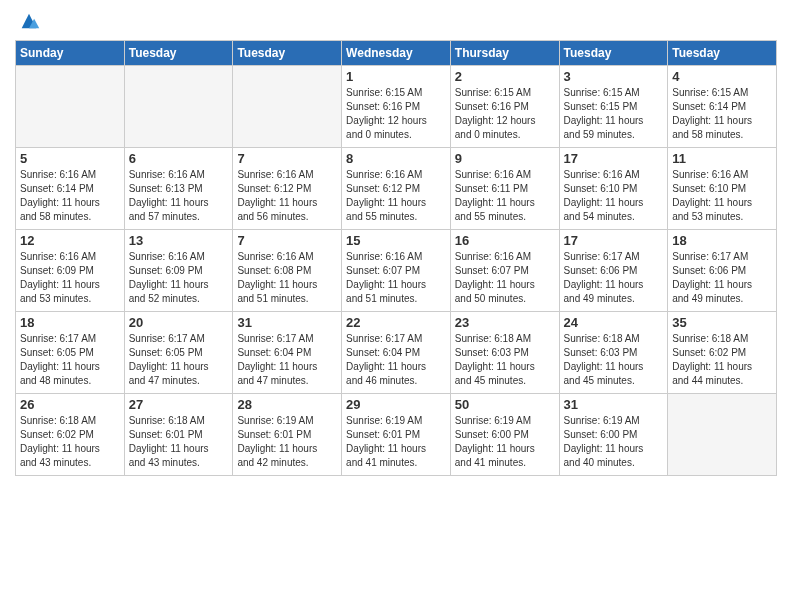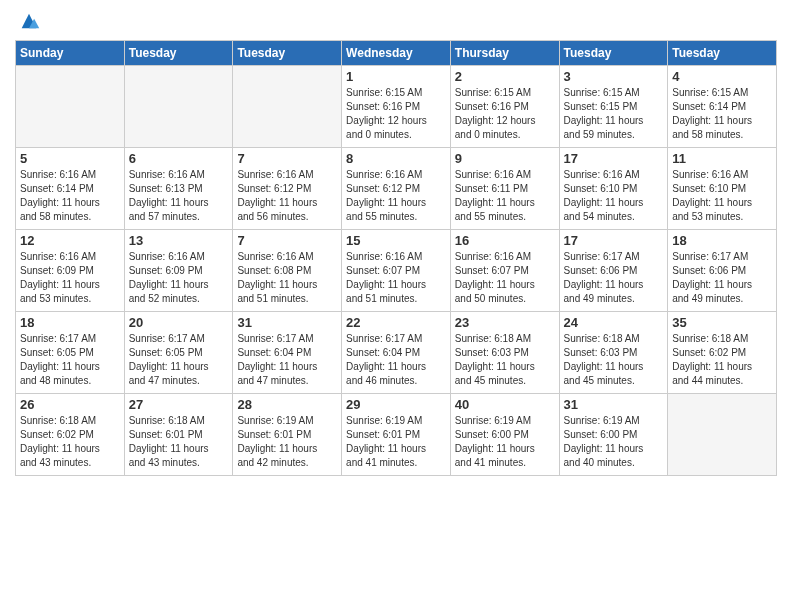--- a/index.html
+++ b/index.html
@@ -334,21 +334,21 @@
 and 42 minutes.</div>
           </td>
           <td>
             <span class="day-num">29</span>
             <div class="day-info" style="white-space: pre-line;">Sunrise: 6:19 AM
 Sunset: 6:01 PM
 Daylight: 11 hours
 and 41 minutes.</div>
           </td>
           <td>
-            <span class="day-num">40</span>
+            <span class="day-num">50</span>
             <div class="day-info" style="white-space: pre-line;">Sunrise: 6:19 AM
 Sunset: 6:00 PM
 Daylight: 11 hours
 and 41 minutes.</div>
           </td>
           <td>
             <span class="day-num">31</span>
             <div class="day-info" style="white-space: pre-line;">Sunrise: 6:19 AM
 Sunset: 6:00 PM
 Daylight: 11 hours

